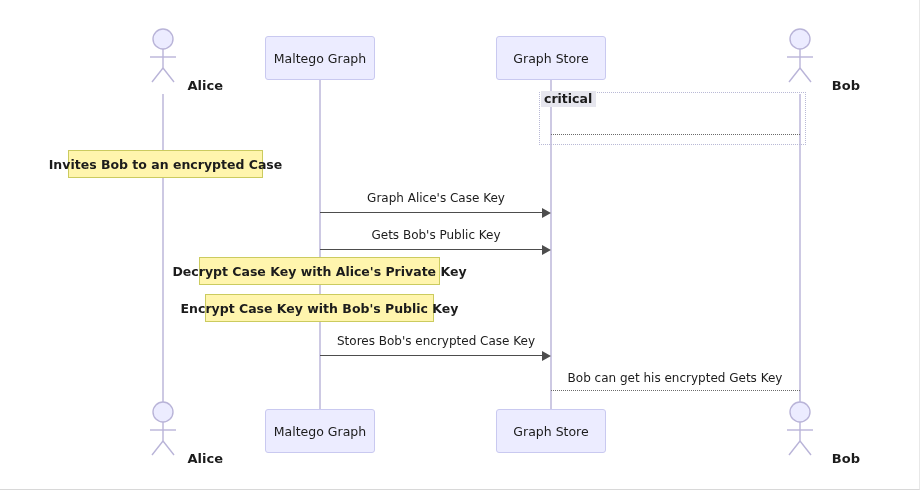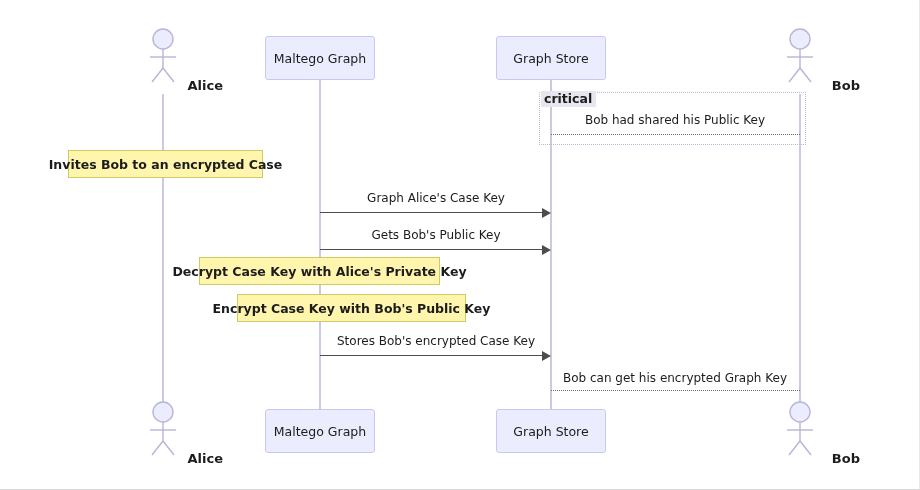--- a/index.html
+++ b/index.html
@@ -154,48 +154,47 @@
       <line x1="7" y1="29" x2="33" y2="29" stroke="#b9b4d8" stroke-width="1.4"></line>
       <line x1="20" y1="40" x2="9" y2="54" stroke="#b9b4d8" stroke-width="1.4"></line>
       <line x1="20" y1="40" x2="31" y2="54" stroke="#b9b4d8" stroke-width="1.4"></line>
     </svg>
     <div class="actor-label" style="top:50px;">Bob</div>
   </div>
 
   <div class="fragment" style="left:539px; top:92px; width:267px; height:53px;"></div>
   <div class="fragment-label" style="left:541px; top:91px;text-align:center;">critical</div>
 
-  <div class="msg-label" style="left:675px; top:113px;">Bob had shared his Public Key</div>
   <div class="msg-line dotted" style="left:551px; top:134px; width:249px;"></div>
 
   <div class="note" style="left:68px; top:150px; width:195px; height:28px;">
     <span>Invites Bob to an encrypted Case</span>
   </div>
 
   <div class="msg-label" style="left:436px; top:191px;">Graph Alice's Case Key</div>
   <div class="msg-line" style="left:320px; top:212px; width:222px;"></div>
   <div class="arrowhead" style="left:542px; top:208px;"></div>
 
   <div class="msg-label" style="left:436px; top:228px;">Gets Bob's Public Key</div>
   <div class="msg-line" style="left:320px; top:249px; width:222px;"></div>
   <div class="arrowhead" style="left:542px; top:245px;"></div>
 
   <div class="note" style="left:199px; top:257px; width:241px; height:28px;">
     <span>Decrypt Case Key with Alice's Private Key</span>
   </div>
 
-  <div class="note" style="left:205px; top:294px; width:229px; height:28px;margin-left:32px;">
+  <div class="note" style="left:205px; top:294px; width:229px; height:28px;">
     <span>Encrypt Case Key with Bob's Public Key</span>
   </div>
 
   <div class="msg-label" style="left:436px; top:334px;">Stores Bob's encrypted Case Key</div>
   <div class="msg-line" style="left:320px; top:355px; width:222px;"></div>
   <div class="arrowhead" style="left:542px; top:351px;"></div>
 
-  <div class="msg-label" style="left:675px; top:371px;">Bob can get his encrypted Graph Key</div>
+  <div class="msg-label" style="left:675px; top:371px;">Bob can get his encrypted Gets Key</div>
   <div class="msg-line dotted" style="left:551px; top:390px; width:249px;"></div>
 
   <div class="actor" style="left:143px; top:401px;">
     <svg width="40" height="56" viewBox="0 0 40 56">
       <circle cx="20" cy="11" r="10" fill="#ececff" stroke="#b9b4d8" stroke-width="1.4"></circle>
       <line x1="20" y1="21" x2="20" y2="40" stroke="#b9b4d8" stroke-width="1.4"></line>
       <line x1="7" y1="29" x2="33" y2="29" stroke="#b9b4d8" stroke-width="1.4"></line>
       <line x1="20" y1="40" x2="9" y2="54" stroke="#b9b4d8" stroke-width="1.4"></line>
       <line x1="20" y1="40" x2="31" y2="54" stroke="#b9b4d8" stroke-width="1.4"></line>
     </svg>

